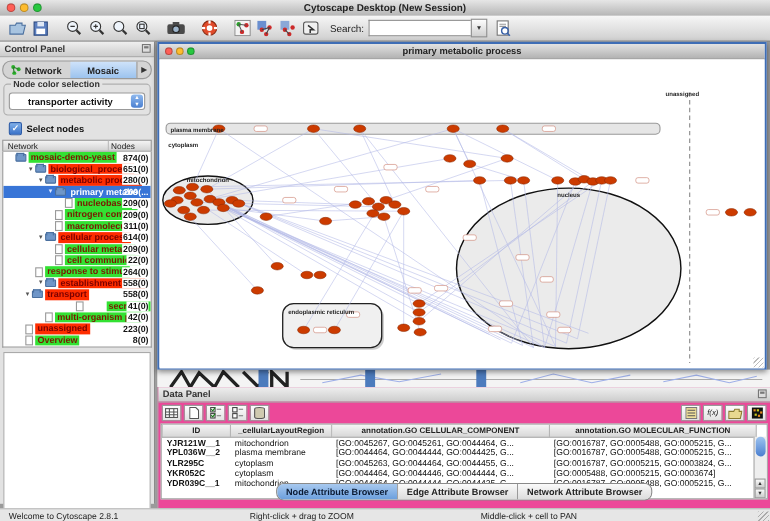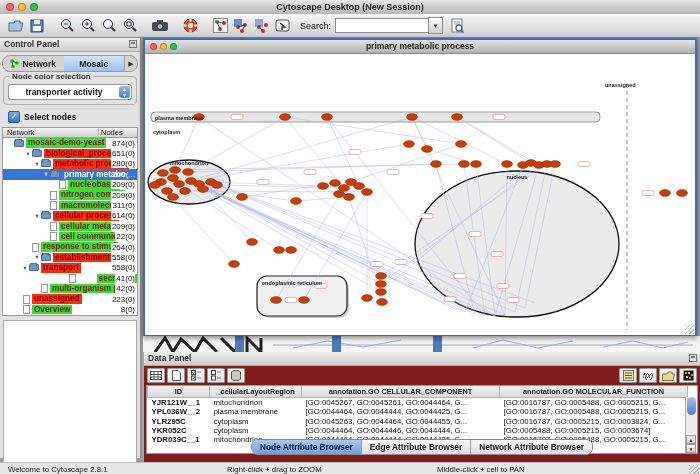--- a/index.html
+++ b/index.html
@@ -44,35 +44,35 @@
   .trow.sel{background:#3875d7;}
   .exp{width:8px;font-size:5.5px;color:#555;text-align:center;flex:none;}
   .trow.sel .exp{color:#dce6ff;}
   .fold{width:10px;height:7px;background:#6f96c8;border:1px solid #4a6f9e;border-radius:1px;flex:none;margin-right:2px;position:relative;box-sizing:border-box;}
   .fold:before{content:"";position:absolute;left:0;top:-2px;width:5px;height:2px;background:#6f96c8;border:1px solid #4a6f9e;border-bottom:none;}
   .file{width:7px;height:9px;background:#fff;border:1px solid #999;flex:none;margin-right:2px;box-sizing:border-box;}
   .chip{padding:0 2px;color:#7a1800;font-weight:bold;line-height:9.5px;}
   .chip.green{background:#33e133;}
   .chip.red{background:#ff2d00;color:#7a0000;}
   .trow.sel .chip{background:transparent;color:#fff;}
-  .cnt{position:absolute;right:2px;color:#111;font-weight:normal;font-size:8px;background:#fff;padding-left:1px;margin-left:40px;}
+  .cnt{position:absolute;right:2px;color:#111;font-weight:bold;font-size:8px;background:#fff;padding-left:1px;margin-left:40px;}
   .trow.sel .cnt{color:#fff;background:transparent;}
   #cp-bottom-box{margin:4px 3px;height:146px;background:#fff;border:1px solid #aaa;}
   
   #net-window{left:143px;top:38px;width:554px;height:298px;border:2px solid #3e6db5;box-shadow:0 2px 5px rgba(0,0,0,.45);background:#fff;box-sizing:border-box;}
   #net-titlebar{height:13px;background:linear-gradient(#e2e2e2,#b2b2b2);border-bottom:1px solid #8a8a8a;position:relative;}
   .sdot{width:7px;height:7px;border-radius:50%;position:absolute;top:3px;border:1px solid rgba(0,0,0,.25);box-sizing:border-box;}
   #net-title{width:100%;text-align:center;font-size:8.5px;font-weight:bold;color:#222;line-height:13px;}
   #net-canvas{position:relative;width:100%;height:281px;background:#fff;overflow:hidden;}
   #net-grip{position:absolute;right:1px;bottom:1px;width:9px;height:9px;background:repeating-linear-gradient(135deg,#bbb 0 1px,transparent 1px 3px);}
   
   #bg-windows{left:143px;top:336px;width:557px;height:16px;background:#e8e8e8;overflow:hidden;}
   .bg-blue{position:absolute;top:0;width:9px;height:16px;background:#4c7bbd;}
   
-  #data-panel{left:143px;top:352px;width:557px;height:110px;background:#7f1d1d;box-sizing:border-box;border-left:1px solid #aaa;}
+  #data-panel{left:143px;top:352px;width:557px;height:110px;background:#ec4899;box-sizing:border-box;border-left:1px solid #aaa;}
   #dp-toolbar{height:17px;display:flex;align-items:center;padding:1px 3px;gap:2px;}
   .dbtn{width:16px;height:13px;border:1px solid #999;background:linear-gradient(#fdfdfd,#e2e2e2);display:flex;align-items:center;justify-content:center;border-radius:1px;}
   .dspace{flex:1;}
   #dp-table-wrap{margin:0 2px;height:67px;background:#fff;border:1px solid #9a9a9a;position:relative;overflow:hidden;}
   table{border-collapse:collapse;table-layout:fixed;width:540px;}
   th{background:linear-gradient(#f5f5f5,#d8d8d8);border:1px solid #b5b5b5;border-top:none;font-size:7.3px;font-weight:bold;color:#222;height:11px;padding:0;overflow:hidden;white-space:nowrap;}
   td{font-size:7.8px;color:#111;height:9.3px;padding:0 0 0 4px;white-space:nowrap;overflow:hidden;}
   td.idc{font-weight:bold;}
   #dp-scroll{position:absolute;right:0;top:11px;width:11px;height:56px;background:#eee;border-left:1px solid #aaa;}
   #dp-thumb{position:absolute;top:0;left:1px;width:9px;height:18px;border-radius:5px;background:linear-gradient(#9ec4f0,#4a7fd0);}

